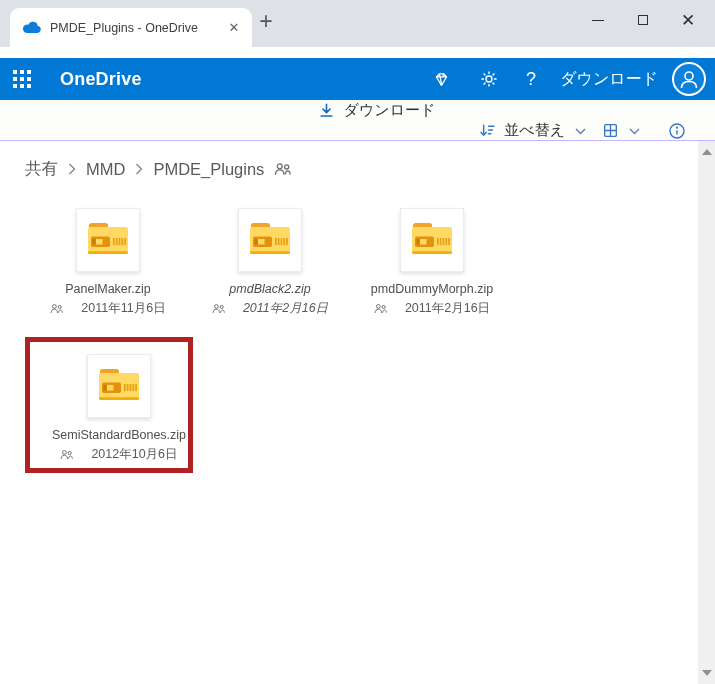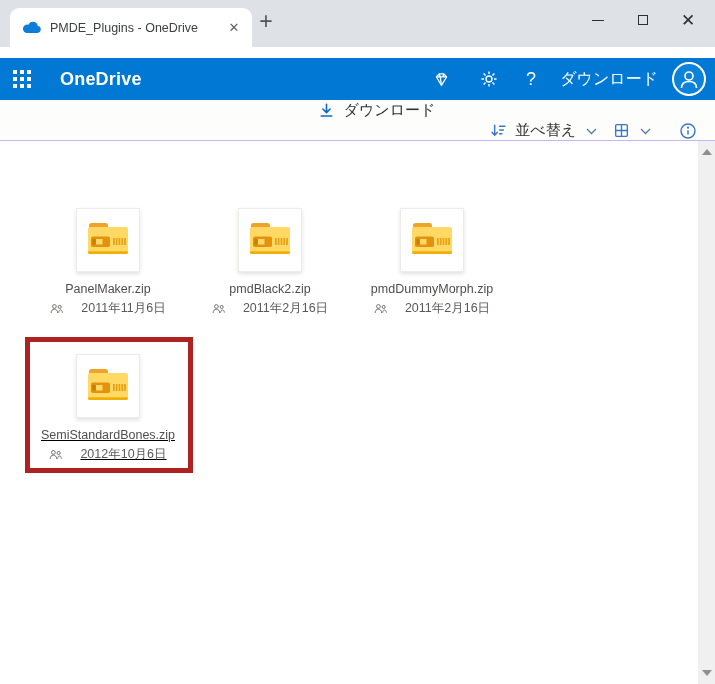--- a/index.html
+++ b/index.html
@@ -38,21 +38,21 @@
   .signin{color:#fff;font-size:16px;margin-left:24px;white-space:nowrap;}
   .avatar{width:30px;height:30px;border:2px solid #fff;border-radius:50%;margin-left:14px;
           background:#0d82da;display:flex;align-items:center;justify-content:center;}
 
   
   .cmdbar{position:absolute;left:0;top:100px;width:715px;height:41px;background:#fdfdfc;
           border-bottom:1px solid #c4b5fd;box-sizing:border-box;display:flex;align-items:center;flex-direction:column;}
   .cmd-btn{display:flex;align-items:center;gap:9px;padding:0 6px;height:100%;}
   .cmd-download{margin-left:38px;}
   .cmd-label{font-size:15px;color:#323130;white-space:nowrap;}
-  .cmd-right{margin-left:auto;display:flex;align-items:center;padding-right:14px;gap:6px;}
+  .cmd-right{margin-left:auto;display:flex;align-items:center;padding-right:25px;gap:6px;}
   .chev{margin:2px 2px 0 2px;display:flex;}
   .cmd-group{display:flex;align-items:center;gap:8px;padding:0 4px;}
 
   
   .content{position:absolute;left:0;top:141px;width:715px;height:543px;background:#fff;}
   .breadcrumb{position:absolute;left:25px;top:17px;display:flex;align-items:center;
               font-size:16.5px;color:#5c5a58;}
   .crumb{white-space:nowrap;}
   .crumb-sep{margin:0 10px;display:flex;}
   .crumb-people{margin-left:10px;display:flex;}
@@ -217,36 +217,56 @@
           <path d="M8 7.3 V11.2"></path>
         </g>
         <circle cx="8" cy="5" r="0.95" fill="#3b78c3"></circle>
       </svg>
     </div>
   </div>
 </div>
 
 <div class="content">
 
+  <div class="breadcrumb">
+    <span class="crumb">共有</span>
+    <span class="crumb-sep">
+      <svg width="8" height="12" viewBox="0 0 8 12">
+          <path d="M1.5 1 L6.5 6 L1.5 11" fill="none" stroke="#8a8886" stroke-width="1.4"></path>
+        </svg>
+    </span>
+    <span class="crumb">MMD</span>
+    <span class="crumb-sep">
+      <svg width="8" height="12" viewBox="0 0 8 12">
+          <path d="M1.5 1 L6.5 6 L1.5 11" fill="none" stroke="#8a8886" stroke-width="1.4"></path>
+        </svg>
+    </span>
+    <span class="crumb">PMDE_Plugins</span>
+    <span class="crumb-people">
+      <svg width="17" height="14" viewBox="0 0 16 13">
+          <use href="#sym-people"></use>
+        </svg>
+    </span>
+  </div>
 
   <div class="cell" style="left:27px;top:57px;">
     <div class="tile">
         <svg width="48" height="48" viewBox="0 0 48 48">
           <use href="#sym-zip"></use>
         </svg>
       </div>
     <div class="fname">PanelMaker.zip</div>
     <div class="fmeta">
       <svg width="13" height="11" viewBox="0 0 16 13">
           <use href="#sym-people"></use>
         </svg>
       <span>2011年11月6日</span>
     </div>
   </div>
-  <div class="cell" style="left:189px;top:57px;">
+  <div class="cell" style="left:189px;top:57px;font-style:italic;">
     <div class="tile">
         <svg width="48" height="48" viewBox="0 0 48 48">
           <use href="#sym-zip"></use>
         </svg>
       </div>
     <div class="fname">pmdBlack2.zip</div>
     <div class="fmeta">
       <svg width="13" height="11" viewBox="0 0 16 13">
           <use href="#sym-people"></use>
         </svg>
@@ -261,21 +281,21 @@
       </div>
     <div class="fname">pmdDummyMorph.zip</div>
     <div class="fmeta">
       <svg width="13" height="11" viewBox="0 0 16 13">
           <use href="#sym-people"></use>
         </svg>
       <span>2011年2月16日</span>
     </div>
   </div>
 
-  <div class="cell" style="left:27px;top:203px;text-decoration:underline;">
+  <div class="cell" style="left:38px;top:203px;">
     <div class="tile">
         <svg width="48" height="48" viewBox="0 0 48 48">
           <use href="#sym-zip"></use>
         </svg>
       </div>
     <div class="fname">SemiStandardBones.zip</div>
     <div class="fmeta">
       <svg width="13" height="11" viewBox="0 0 16 13">
           <use href="#sym-people"></use>
         </svg>

